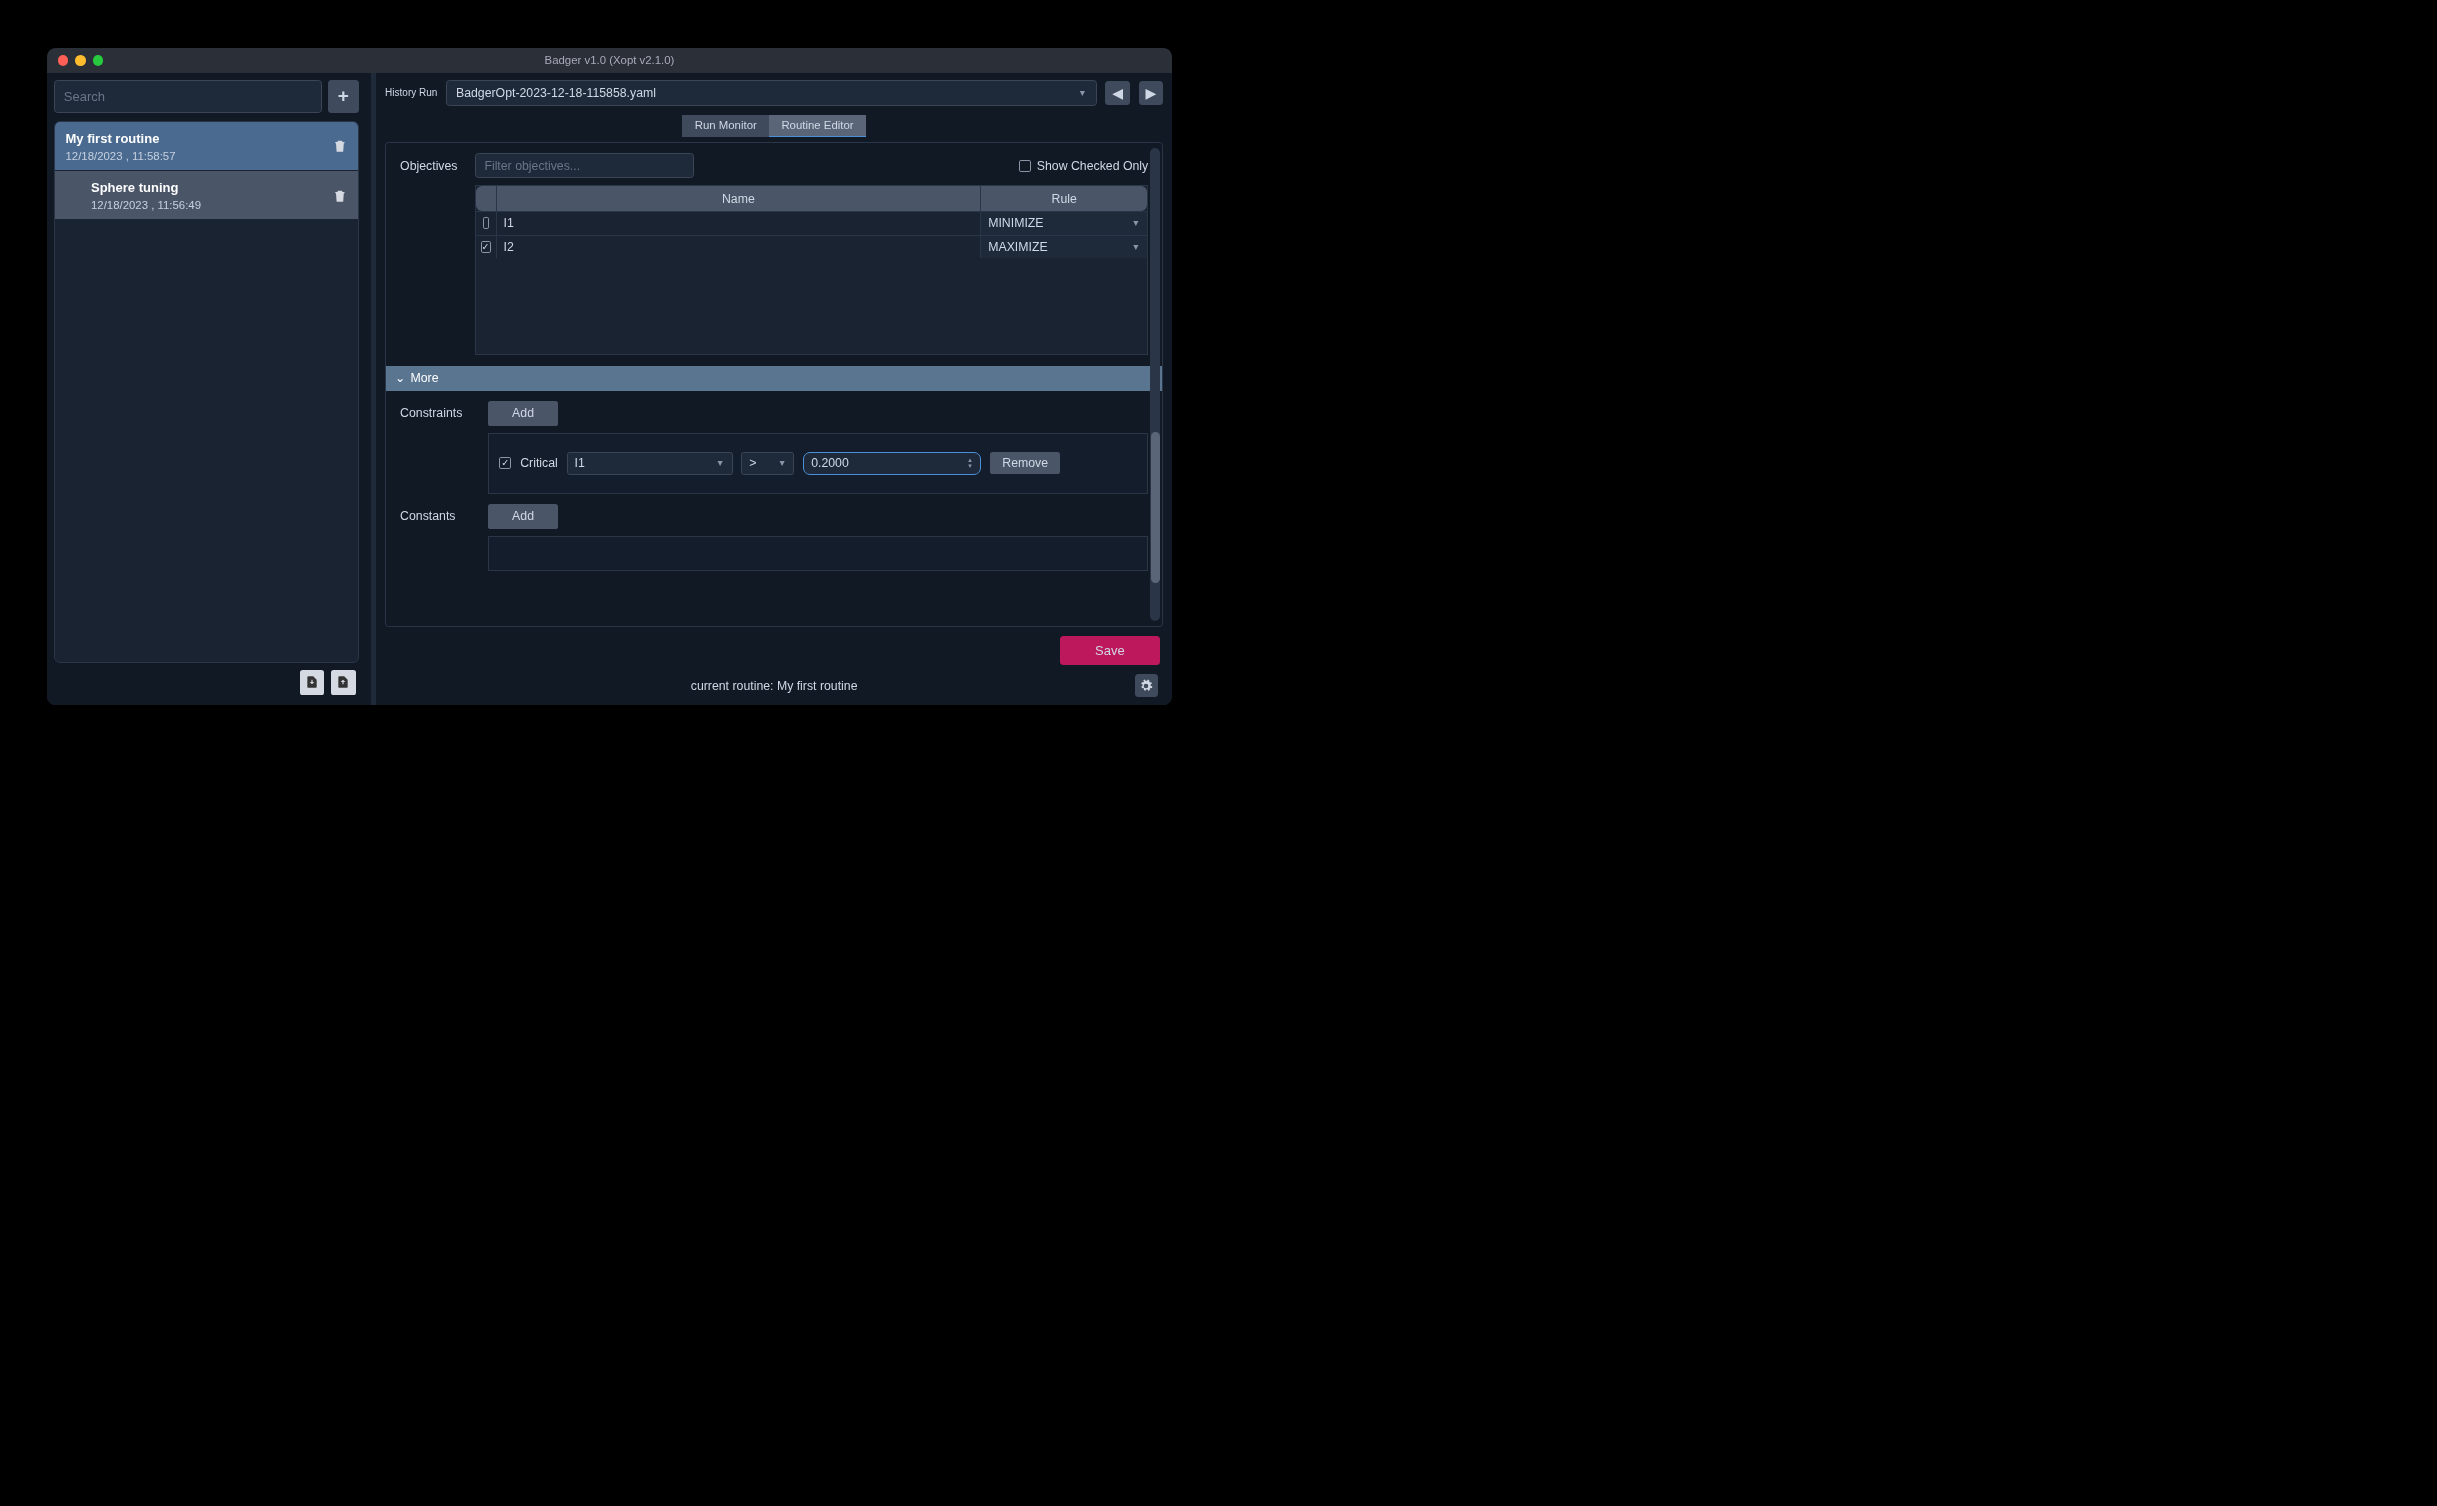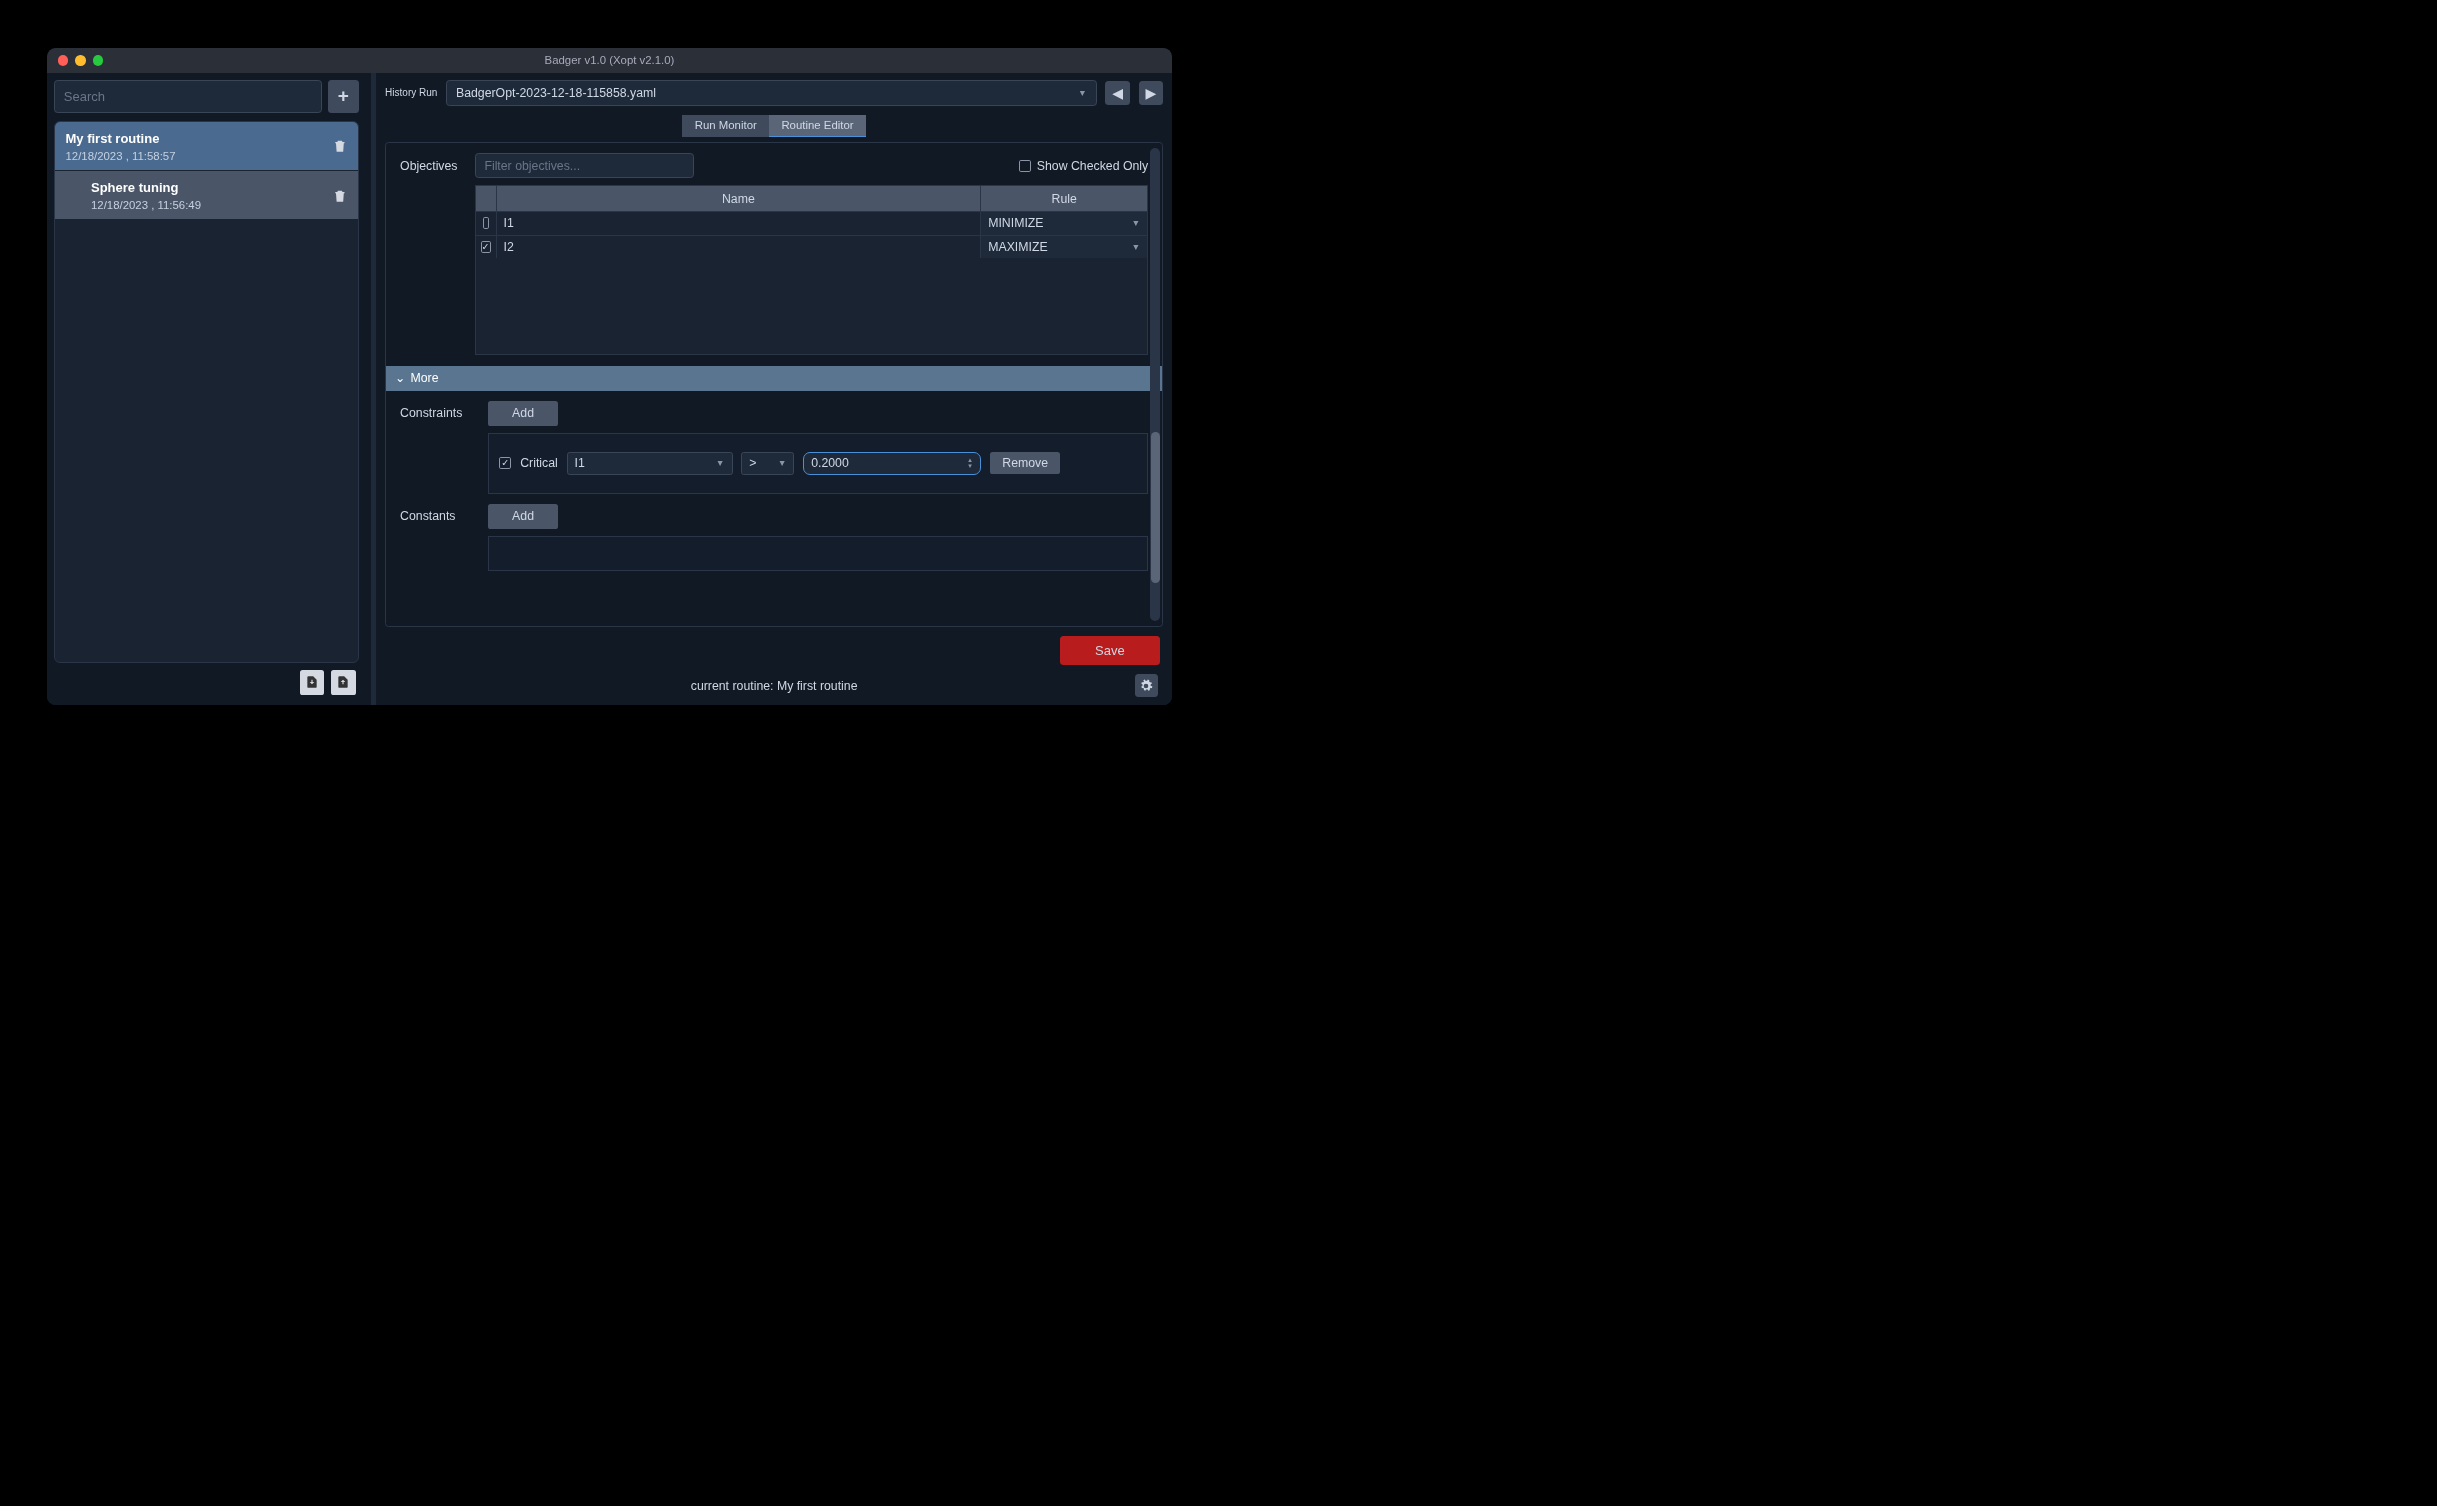--- a/index.html
+++ b/index.html
@@ -40,21 +40,21 @@
 .section-row { display: flex; align-items: flex-start; gap: 17.5px; margin-bottom: 10.5px; }
 .section-label { color: #d0d8e5; font-size: 12.3px; width: 57px; padding-top: 5.3px; }
 .section-body { flex: 1; }
 .filterrow { display: flex; align-items: center; gap: 10.5px; margin-bottom: 7px; }
 .filterinput { width: 219px; background: #1e2a3a; border: 0.9px solid #3a4556; border-radius: 3.5px; padding: 4.4px 8.8px; color: #d946ef; font-size: 12.3px; }
 .filterinput::placeholder { color: #6a7588; }
 .check-label { display: flex; align-items: center; gap: 5.3px; color: #d0d8e5; font-size: 12.3px; margin-left: auto; }
 .check { width: 12.3px; height: 12.3px; border: 1.3px solid #8a95a8; border-radius: 1.8px; display: inline-flex; align-items: center; justify-content: center; cursor: pointer; }
 .check.checked::after { content: "✓"; color: #d0d8e5; font-size: 9.6px; line-height: 1; }
 .table { border: 0.9px solid #2a3548; background: #1a2332; }
-.thead { display: flex; background: #4a5568; }
+.thead { display: flex; background: #4a5568; border-radius: 6px; }
 .th { padding: 5.3px 7px; color: #d0d8e5; font-size: 12.3px; text-align: center; border-right: 0.9px solid #2a3548; }
 .th:last-child { border-right: none; }
 .th.chk { width: 21px; }
 .th.name { flex: 1; }
 .th.rule { width: 166px; }
 .trow { display: flex; border-top: 0.9px solid #2a3548; align-items: stretch; }
 .td { padding: 4.4px 7px; color: #d0d8e5; font-size: 12.3px; border-right: 0.9px solid #2a3548; display: flex; align-items: center; }
 .td:last-child { border-right: none; }
 .td.chk { width: 21px; justify-content: center; }
 .td.name { flex: 1; }
@@ -64,21 +64,21 @@
 .small-btn { background: #4a5568; color: #d0d8e5; padding: 5.3px 24.5px; border-radius: 2.6px; font-size: 12.3px; cursor: pointer; border: none; }
 .constraint-box { border: 0.9px solid #2a3548; background: #141d2b; padding: 10.5px; margin-top: 7px; display: flex; align-items: center; gap: 8.8px; min-height: 61px; }
 .constants-box { border: 0.9px solid #2a3548; background: #141d2b; margin-top: 7px; min-height: 35px; }
 .dropdown { background: #1e2a3a; border: 0.9px solid #3a4556; border-radius: 2.6px; padding: 3.5px 7px; color: #d0d8e5; font-size: 12.3px; display: flex; align-items: center; justify-content: space-between; }
 .numinput { background: #1e2a3a; border: 1.3px solid #4a90d9; border-radius: 7px; padding: 3.5px 7px; color: #d0d8e5; font-size: 12.3px; width: 178px; display: flex; justify-content: space-between; align-items: center; }
 .spinners { display: flex; flex-direction: column; font-size: 6.1px; color: #8a95a8; line-height: 1; }
 .remove-btn { background: #4a5568; color: #d0d8e5; padding: 4.4px 12.3px; border-radius: 2.6px; font-size: 12.3px; cursor: pointer; }
 .scrollbar-v { position: absolute; right: 1.8px; top: 5.3px; bottom: 5.3px; width: 10.5px; background: #2a3548; border-radius: 5.3px; }
 .scrollbar-v .thumb { position: absolute; left: 0.9px; right: 0.9px; background: #5a6578; border-radius: 4.4px; }
 .footer-row { display: flex; justify-content: flex-end; padding: 8.8px 3.5px; }
-.save-btn { background: #b91c1c; color: #d0d8e5; padding: 7px 35px; border-radius: 3.5px; font-size: 13px; font-weight: 500; cursor: pointer; }
+.save-btn { background: #be185d; color: #d0d8e5; padding: 7px 35px; border-radius: 3.5px; font-size: 13px; font-weight: 500; cursor: pointer; }
 .status-row { display: flex; align-items: center; justify-content: center; padding: 5.3px; position: relative; }
 .status-text { color: #d0d8e5; font-size: 12.3px; }
 .gear { position: absolute; right: 5.3px; width: 23px; height: 23px; background: #3f4a5c; border-radius: 3.5px; display: flex; align-items: center; justify-content: center; cursor: pointer; }
 .chev { font-size: 8.8px; color: #8a95a8; }
 svg { display: block; }
 </style>
 </head>
 <body>
 
 <div class="window">

